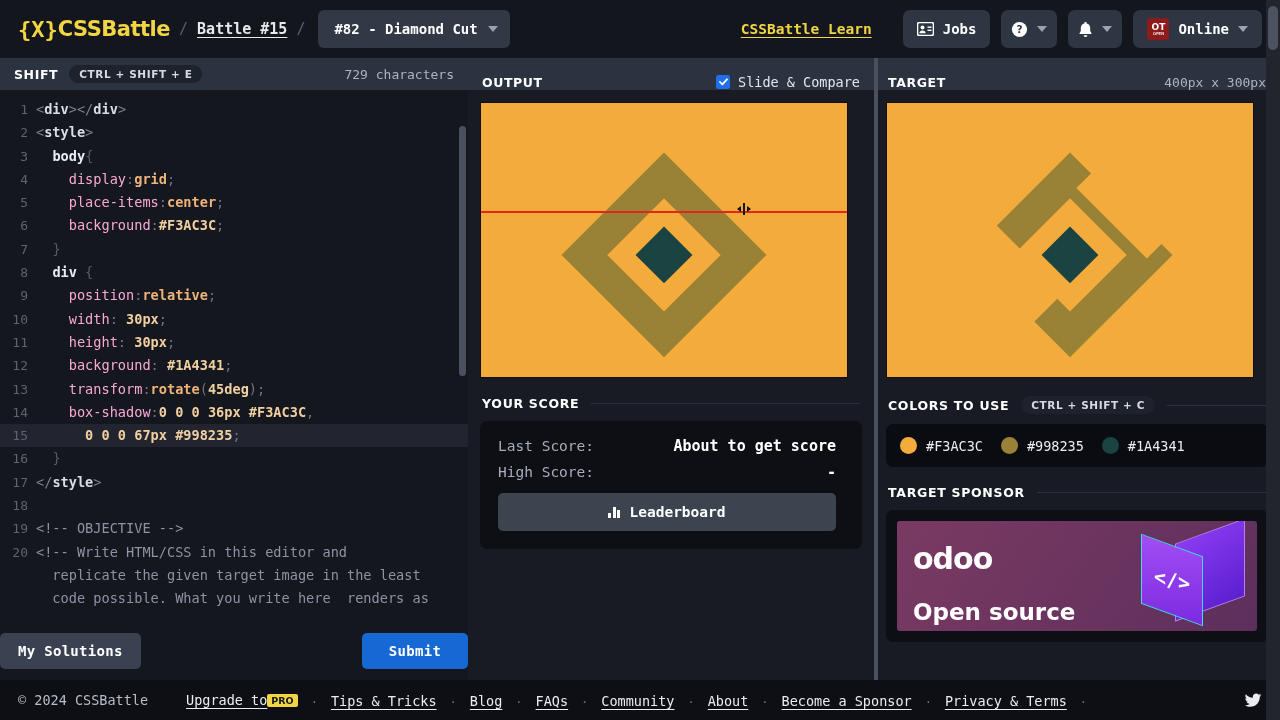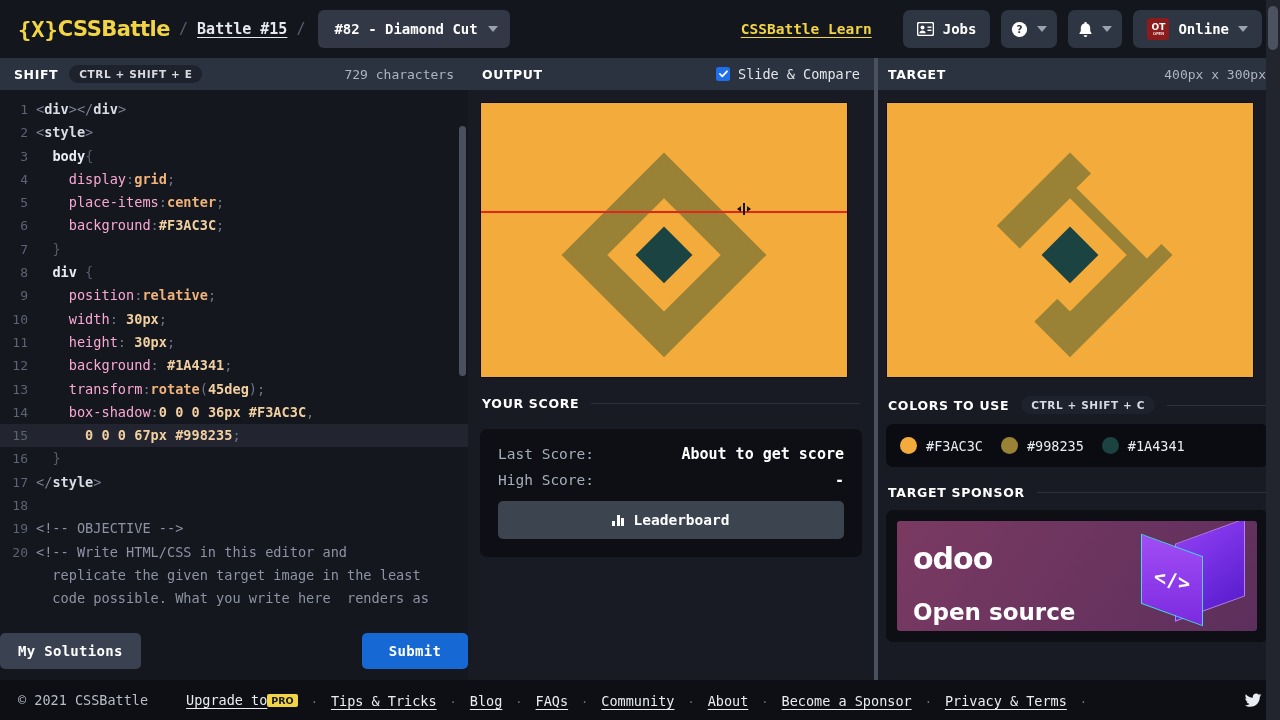--- a/index.html
+++ b/index.html
@@ -103,21 +103,21 @@
   .btn {
     border-radius: 5px; height: 36px; display: flex; align-items: center;
     justify-content: center; padding: 0 18px; font-size: 14px; font-weight: bold;
     color: #fff; letter-spacing: .3px;
   }
   .btn.ghost { background: #3a4150; }
   .btn.primary { background: #1668d4; min-width: 106px; margin-left: 15px; }
 
   
   .output-col { width: 406px; display: flex; flex-direction: column; background: #181b23; }
-  .out-bar { display: flex; align-items: center; }
+  .out-bar { display: flex; align-items: flex-end; }
   .slide-wrap { margin-left: auto; display: flex; align-items: center; gap: 8px; }
   .chk {
     width: 14px; height: 14px; background: #1f6feb; border-radius: 2.5px;
     display: flex; align-items: center; justify-content: center;
   }
   .chk svg { display: block; }
   .slide-label { color: #e3e6ec; font-size: 13.5px; }
   .canvas-wrap { padding: 12px 12px 0 12px; }
   .canvas {
     width: 368px; height: 276px; position: relative; overflow: hidden;
@@ -136,21 +136,21 @@
   .handle .ar { width: 0; height: 0; border-top: 3px solid transparent; border-bottom: 3px solid transparent; }
   .handle .arl { border-right: 4px solid #15171e; }
   .handle .arr { border-left: 4px solid #15171e; }
 
   .section-head { display: flex; align-items: center; padding: 18px 14px 10px 14px; gap: 12px; }
   .section-title {
     color: #fff; font-size: 12.5px; font-weight: bold; letter-spacing: .7px;
     font-family: "DejaVu Sans", "Liberation Sans", sans-serif; white-space: nowrap;
   }
   .rule { flex: 1; height: 1px; background: #2c313c; }
-  .score-card { margin: 8px 12px; background: #0d0f14; border-radius: 7px; padding: 16px 18px 18px 18px; }
+  .score-card { margin: 0 12px; background: #0d0f14; border-radius: 7px; padding: 16px 26px 18px 18px; }
   .score-row { display: flex; align-items: baseline; margin-bottom: 8px; }
   .score-lbl { color: #a7adbb; font-size: 14.5px; }
   .score-val { margin-left: auto; color: #fff; font-size: 15px; font-weight: bold; }
   .lb-btn {
     margin-top: 12px; background: #3c4450; border-radius: 5px; height: 38px;
     display: flex; align-items: center; justify-content: center; gap: 9px;
     color: #fff; font-size: 14.5px; font-weight: bold;
   }
   .barchart { display: flex; align-items: flex-end; gap: 1.5px; height: 11px; }
   .barchart i { width: 3px; background: #fff; display: block; }
@@ -499,21 +499,21 @@
             <span class="sp-code">&lt;/&gt;</span>
           </div>
           <div class="odoo-logo">odoo</div>
           <div class="odoo-tag">Open source</div>
         </div>
       </div>
     </div>
   </div>
 
   <div class="footer">
-    <span class="copyright">© 2021 CSSBattle</span>
+    <span class="copyright">© 2024 CSSBattle</span>
     <span class="flink">
       <span>Upgrade to</span><span class="pro-badge">PRO</span>
     </span>
     <span id="footer-links"><span class="fdot">·</span><span class="flink">Tips &amp; Tricks</span><span class="fdot">·</span><span class="flink">Blog</span><span class="fdot">·</span><span class="flink">FAQs</span><span class="fdot">·</span><span class="flink">Community</span><span class="fdot">·</span><span class="flink">About</span><span class="fdot">·</span><span class="flink">Become a Sponsor</span><span class="fdot">·</span><span class="flink">Privacy &amp; Terms</span><span class="fdot">·</span></span>
     <svg class="twitter" width="17" height="15" viewBox="0 0 17 15">
       <path d="M16.5 2.1c-.6.3-1.3.5-2 .6.7-.4 1.2-1.1 1.5-1.9-.7.4-1.4.7-2.2.9C13.1 1 12.2.6 11.2.6 9.3.6 7.8 2.1 7.8 4c0 .3 0 .5.1.8-2.8-.2-5.3-1.5-7-3.6-.3.5-.5 1.1-.5 1.7 0 1.2.6 2.2 1.5 2.8-.6 0-1.1-.2-1.6-.4 0 1.6 1.2 3 2.7 3.3-.3.1-.6.1-.9.1-.2 0-.4 0-.6-.1.4 1.3 1.7 2.3 3.1 2.3-1.1.9-2.6 1.4-4.2 1.4H0c1.5 1 3.3 1.5 5.2 1.5 6.2 0 9.6-5.2 9.6-9.6v-.4c.7-.5 1.3-1.1 1.7-1.7z"></path>
     </svg>
   </div>
 
   <div class="page-scrollbar">

